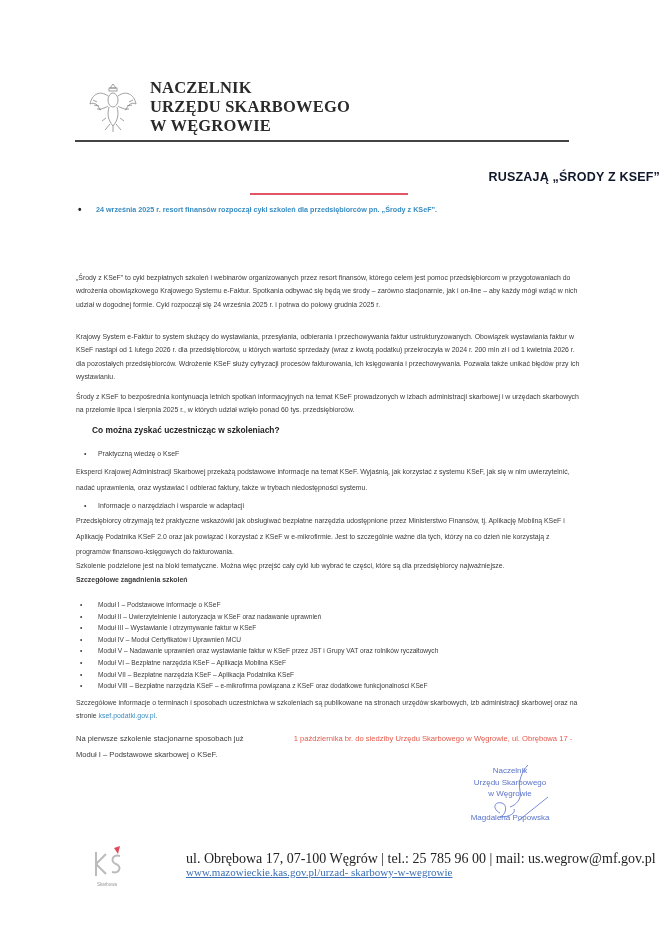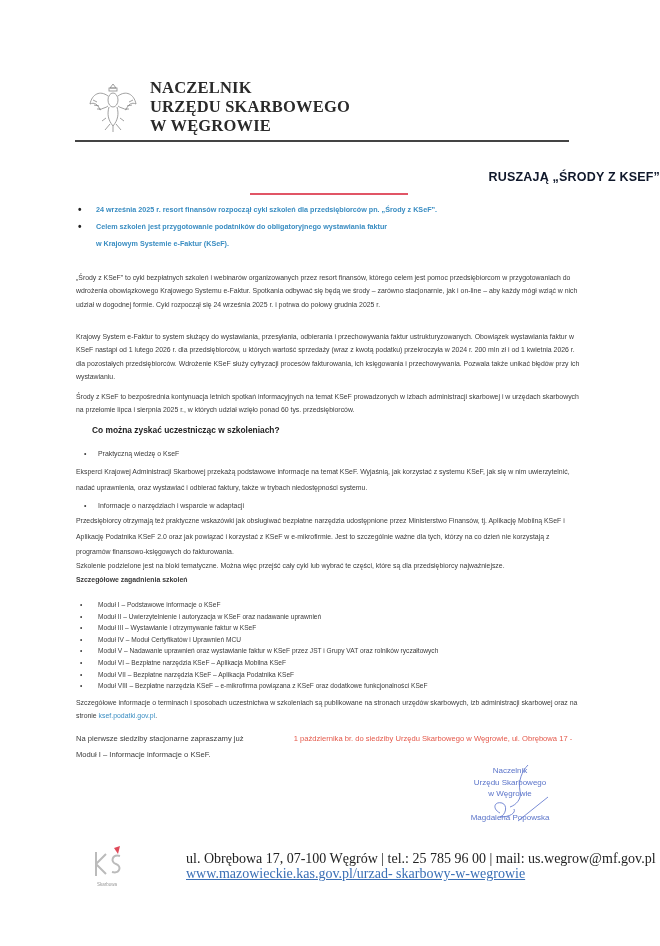--- a/index.html
+++ b/index.html
@@ -43,21 +43,21 @@
   .p8 { top: 731px; font-size: 7.6px; line-height: 16px; color: #3b3b3b; }
   .highlight { color: #e4584a; margin-left: 48px; }
 
   .signature { position: absolute; left: 440px; top: 765px; width: 140px; text-align: center; font-size: 8px; line-height: 11.5px; color: #5b74c9; }
   .signature .name { margin-top: 12px; display: block; }
   .sig-scribble { position: absolute; left: 470px; top: 763px; width: 90px; height: 70px; }
 
   .footer-logo { position: absolute; left: 90px; top: 846px; width: 40px; height: 36px; }
   .footer-logo-label { position: absolute; left: 97px; top: 882px; font-size: 4.5px; color: #999; }
   .footer-contact { position: absolute; left: 186px; top: 853px; font-family: "Liberation Serif", serif; font-size: 14px; line-height: 12px; color: #222; }
-  .footer-url { position: absolute; left: 186px; top: 866px; font-family: "Liberation Serif", serif; font-size: 14px; color: #3a6fb5; text-decoration: underline; }
+  .footer-url { position: absolute; left: 186px; top: 866px; font-family: "Liberation Serif", serif; font-size: 11px; color: #3a6fb5; text-decoration: underline; }
 </style>
 </head>
 <body>
 
 <div class="header">
   <svg class="eagle" viewBox="0 0 50 54">
     <g fill="none" stroke="#888" stroke-width="0.8">
       <path d="M25 4 l-3 4 h6 z"></path>
       <rect x="21" y="8" width="8" height="3"></rect>
       <ellipse cx="25" cy="20" rx="5" ry="7"></ellipse>
@@ -77,24 +77,20 @@
   </div>
 </div>
 <div class="header-rule"></div>
 
 <div class="headline">RUSZAJĄ „ŚRODY Z KSEF”</div>
 <div class="headline-rule"></div>
 
 <ul class="lead-list">
   <li>
     <span class="cont">24 września 2025 r. resort finansów rozpoczął cykl szkoleń dla przedsiębiorców pn. „Środy z KSeF”.</span>
-  </li>
-  <li>
-    <span class="cont">Celem szkoleń jest przygotowanie podatników do obligatoryjnego wystawiania faktur</span>
-    <span class="cont">w Krajowym Systemie e-Faktur (KSeF).</span>
   </li>
 </ul>
 
 <p class="body-text p1">„Środy z KSeF” to cykl bezpłatnych szkoleń i webinarów organizowanych przez resort finansów, którego celem jest pomoc przedsiębiorcom w przygotowaniach do wdrożenia obowiązkowego Krajowego Systemu e-Faktur. Spotkania odbywać się będą we środy – zarówno stacjonarnie, jak i on-line – aby każdy mógł wziąć w nich udział w dogodnej formie. Cykl rozpoczął się 24 września 2025 r. i potrwa do połowy grudnia 2025 r.</p>
 <p class="body-text p2">Krajowy System e-Faktur to system służący do wystawiania, przesyłania, odbierania i przechowywania faktur ustrukturyzowanych. Obowiązek wystawiania faktur w KSeF nastąpi od 1 lutego 2026 r. dla przedsiębiorców, u których wartość sprzedaży (wraz z kwotą podatku) przekroczyła w 2024 r. 200 mln zł i od 1 kwietnia 2026 r. dla pozostałych przedsiębiorców. Wdrożenie KSeF służy cyfryzacji procesów fakturowania, ich księgowania i przechowywania. Pozwala także unikać błędów przy ich wystawianiu.</p>
 <p class="body-text p3">Środy z KSeF to bezpośrednia kontynuacja letnich spotkań informacyjnych na temat KSeF prowadzonych w izbach administracji skarbowej i w urzędach skarbowych na przełomie lipca i sierpnia 2025 r., w których udział wzięło ponad 60 tys. przedsiębiorców.</p>
 
 <h2 class="q-heading">Co można zyskać uczestnicząc w szkoleniach?</h2>
 
 <div class="sub-bullet sb1">
@@ -116,21 +112,21 @@
   <li><span class="dot">•</span><span>Moduł III – Wystawianie i otrzymywanie faktur w KSeF</span></li>
   <li><span class="dot">•</span><span>Moduł IV – Moduł Certyfikatów i Uprawnień MCU</span></li>
   <li><span class="dot">•</span><span>Moduł V – Nadawanie uprawnień oraz wystawianie faktur w KSeF przez JST i Grupy VAT oraz rolników ryczałtowych</span></li>
   <li><span class="dot">•</span><span>Moduł VI – Bezpłatne narzędzia KSeF – Aplikacja Mobilna KSeF</span></li>
   <li><span class="dot">•</span><span>Moduł VII – Bezpłatne narzędzia KSeF – Aplikacja Podatnika KSeF</span></li>
   <li><span class="dot">•</span><span>Moduł VIII – Bezpłatne narzędzia KSeF – e-mikrofirma powiązana z KSeF oraz dodatkowe funkcjonalności KSeF</span></li>
 </ul>
 
 <p class="body-text p7"><span>Szczegółowe informacje o terminach i sposobach uczestnictwa w szkoleniach są publikowane na stronach urzędów skarbowych, izb administracji skarbowej oraz na stronie </span><span class="link">ksef.podatki.gov.pl</span><span>.</span></p>
 
-<p class="body-text p8"><span>Na pierwsze siedziby stacjonarne zapraszamy już </span><span class="highlight">1 października br. do siedziby Urzędu Skarbowego w Węgrowie, ul. Obrębowa 17 -</span><br><span>Moduł I – Informacje informacje o KSeF.</span></p>
+<p class="body-text p8"><span>Na pierwsze szkolenie stacjonarne sposobach już </span><span class="highlight">1 października br. do siedziby Urzędu Skarbowego w Węgrowie, ul. Obrębowa 17 -</span><br><span>Moduł I – Podstawowe skarbowej o KSeF.</span></p>
 
 <div class="signature">
   <div>Naczelnik</div>
   <div>Urzędu Skarbowego</div>
   <div>w Węgrowie</div>
   <span class="name">Magdalena Popowska</span>
 </div>
 <svg class="sig-scribble" viewBox="0 0 90 70">
   <g fill="none" stroke="#6a7fd0" stroke-width="0.9">
     <path d="M58 2 C52 8 48 18 50 28 C52 36 46 42 40 44"></path>

